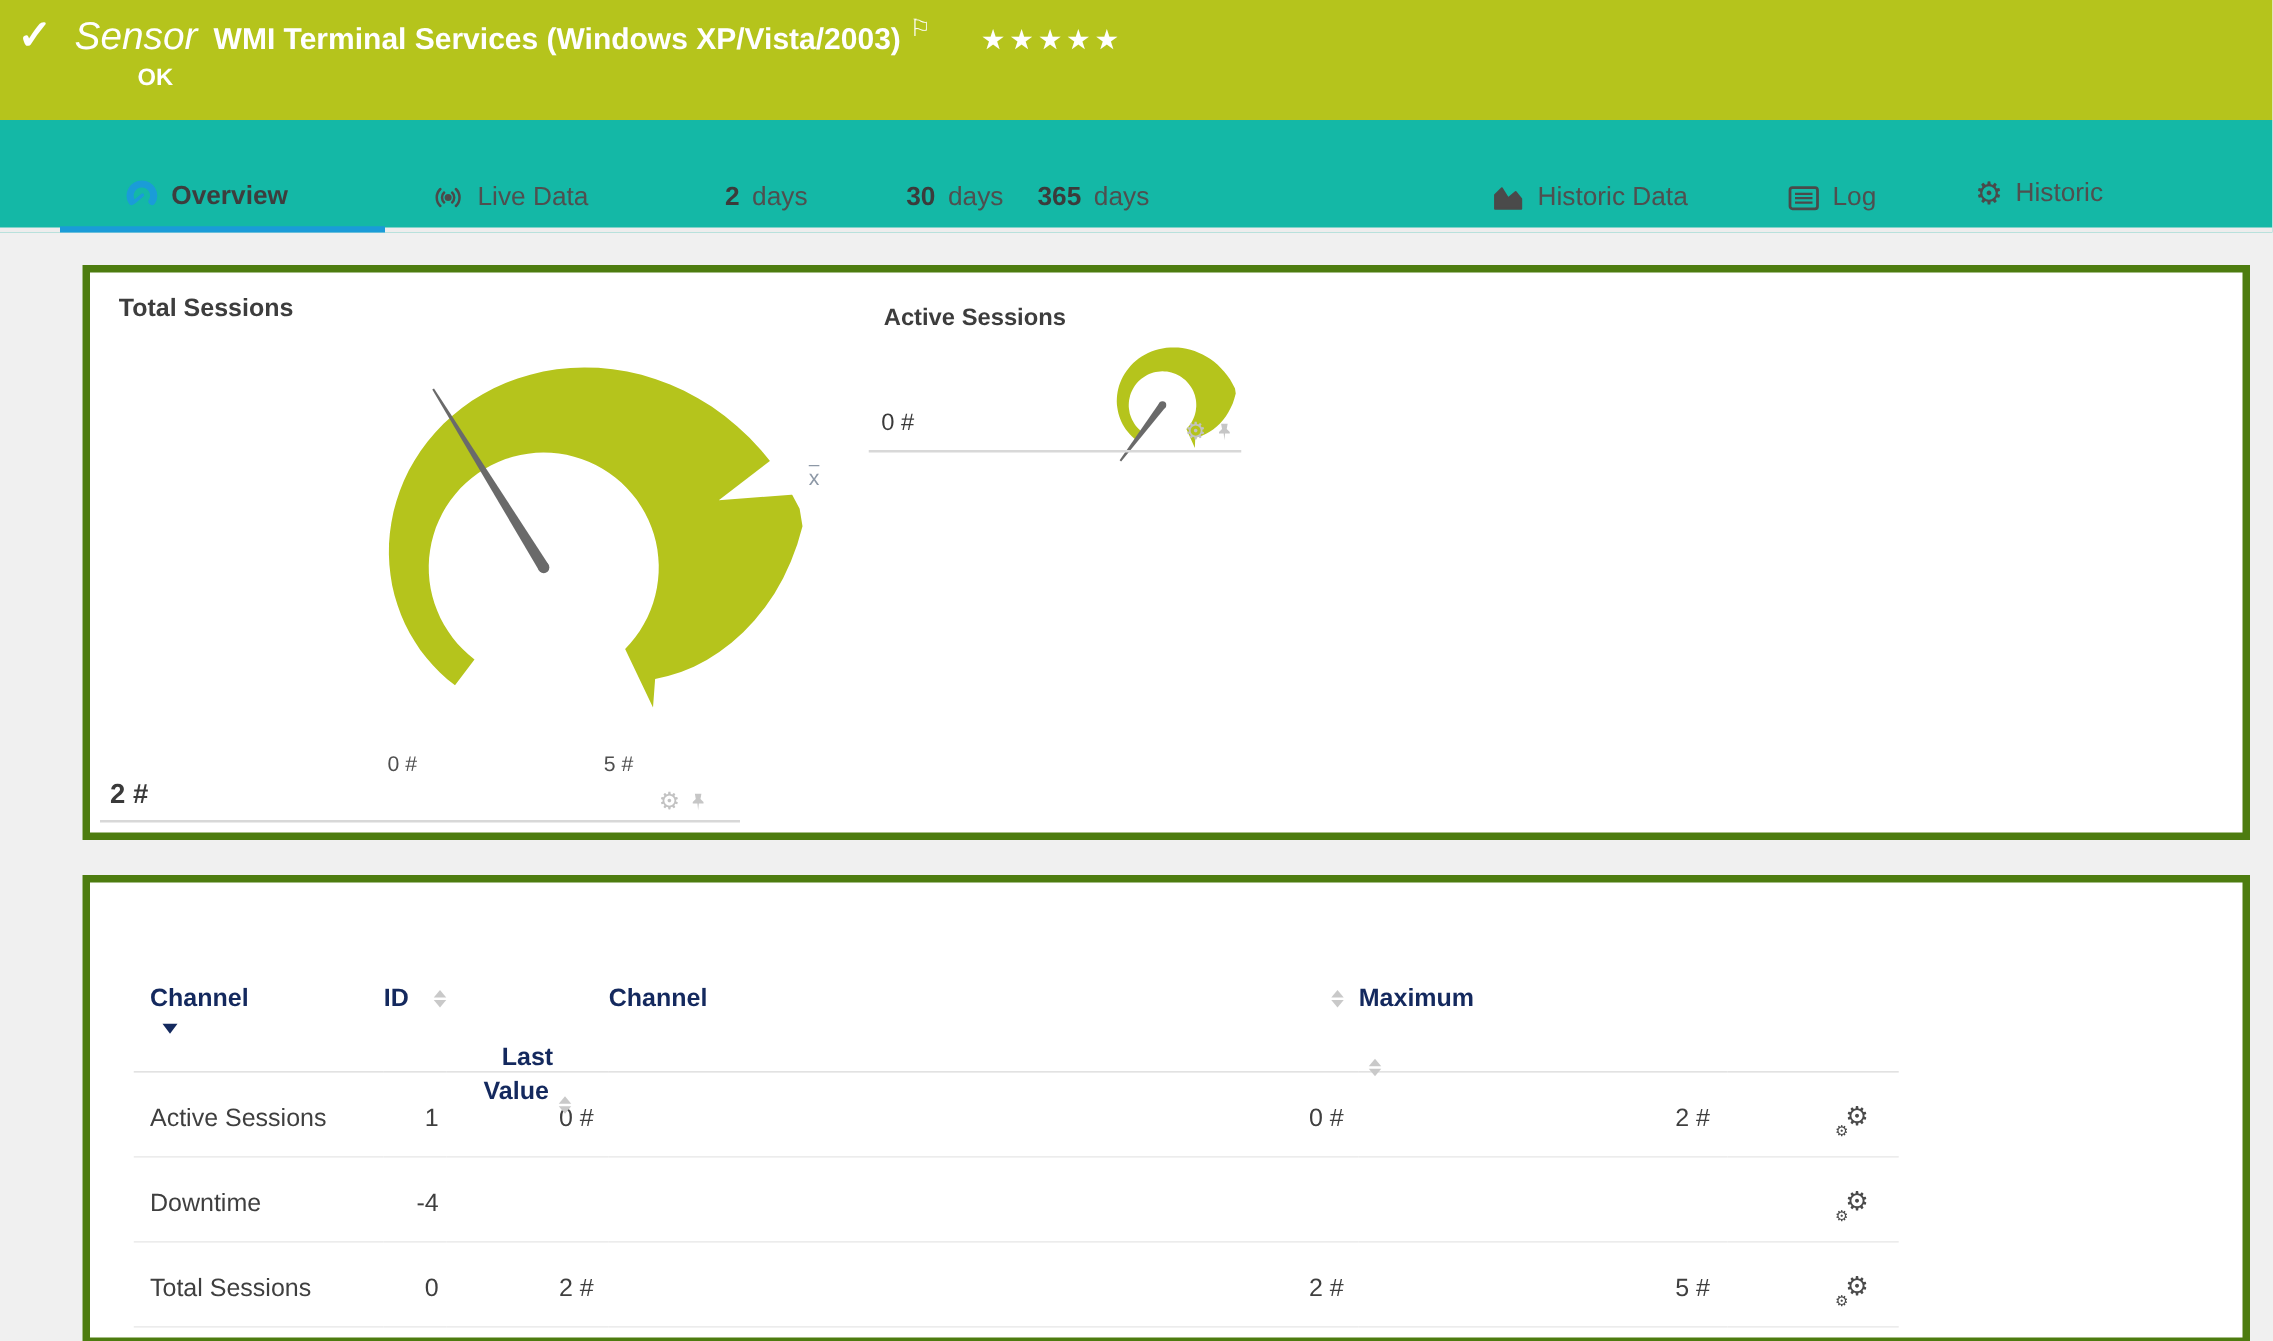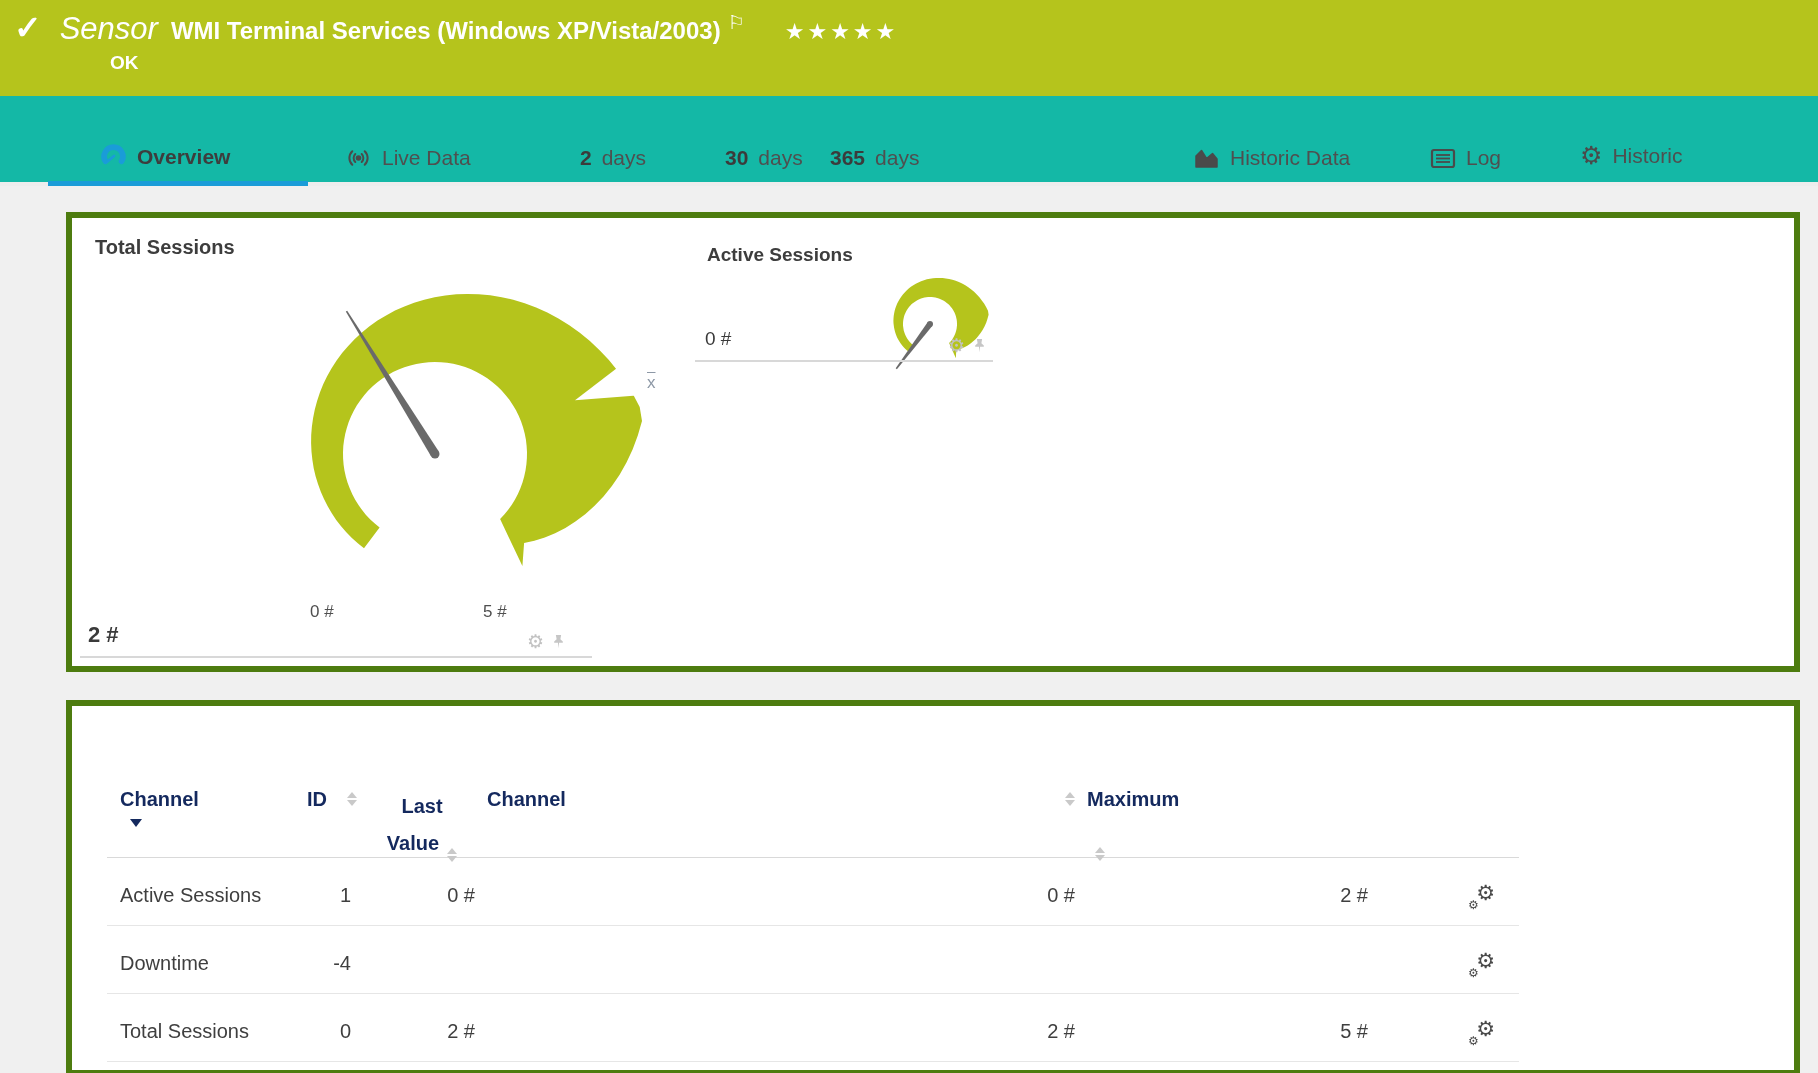--- a/index.html
+++ b/index.html
@@ -189,21 +189,21 @@
         <span class="tri-active"></span>
       </div>
       <div class="hcell ar">
         <span>ID</span>
         <span class="sort">
           <i class="up"></i>
           <i class="dn"></i>
         </span>
       </div>
       <div class="hcell ac">
-        <span style="line-height:37px;">Last<br>Value<span class="sort">
+        <span style="line-height:27px;margin-top:45px;">Last<br>Value<span class="sort">
             <i class="up"></i>
             <i class="dn"></i>
           </span></span>
       </div>
       <div class="hcell ar p12">
         <span>Channel</span>
         <span class="sort">
           <i class="up"></i>
           <i class="dn"></i>
         </span>

